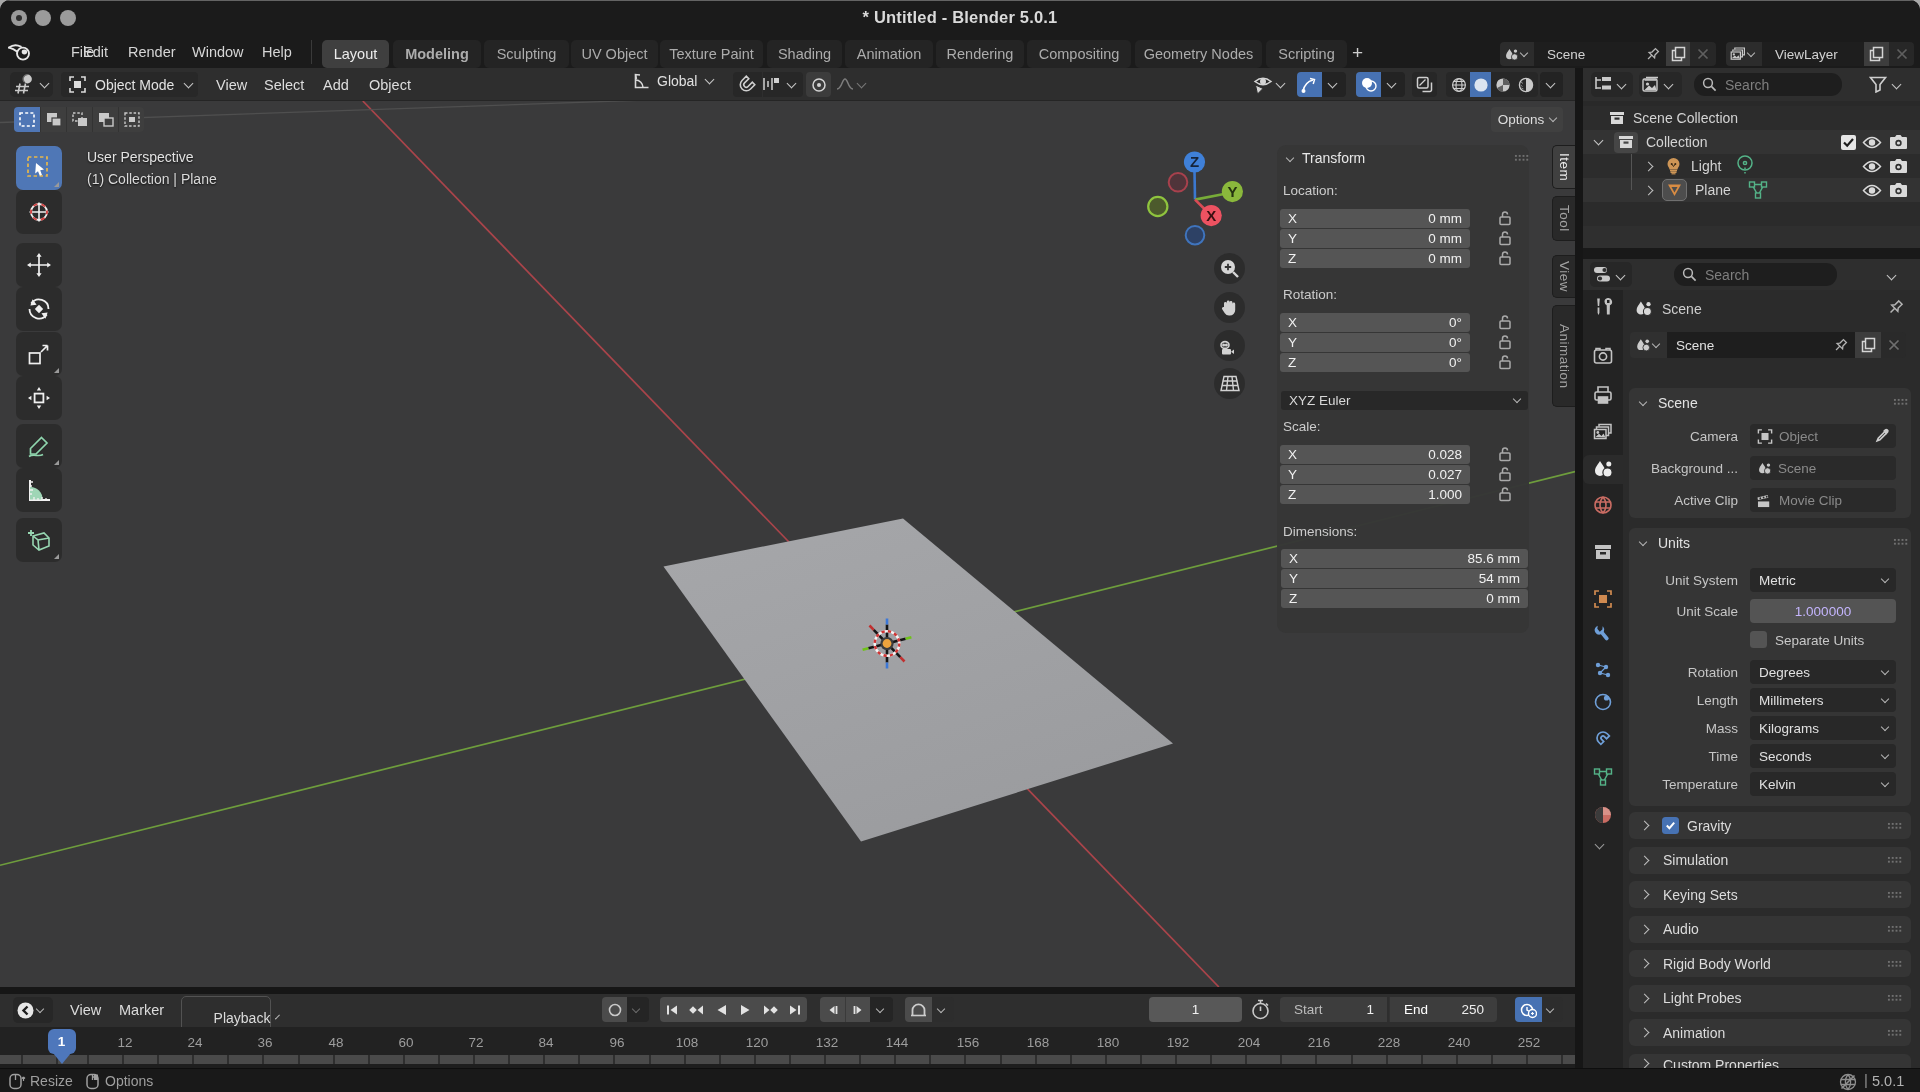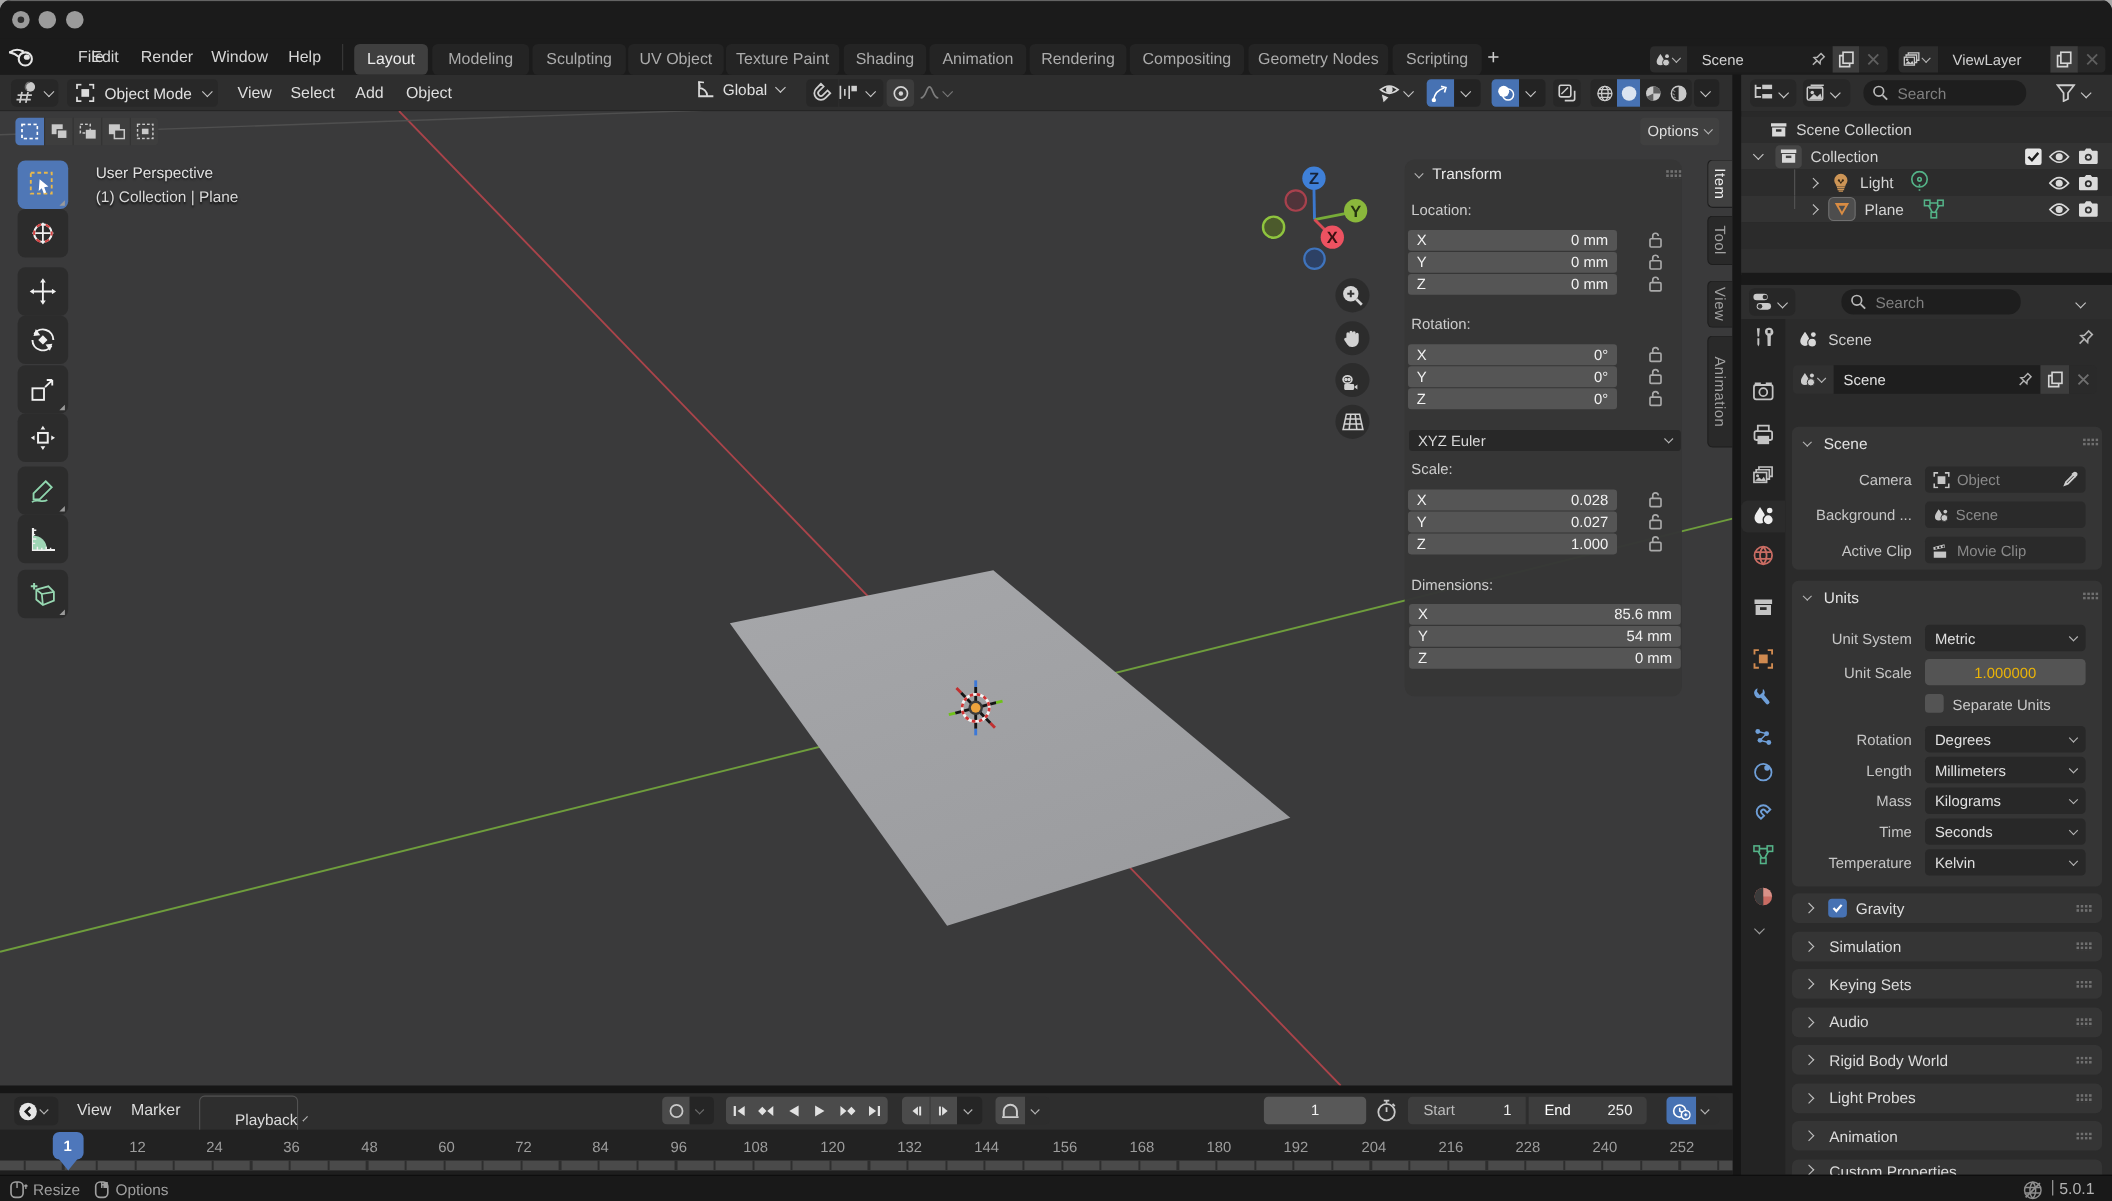--- a/index.html
+++ b/index.html
@@ -74,39 +74,40 @@
 <body>
 <div id="app">
 
 <div id="titlebar" class="abs">
   <div class="hl"></div>
   <div class="tl" style="left:10.5px;">
         <div style="position:absolute;left:5.1px;top:5.1px;width:6px;height:6px;border-radius:50%;background:#2e2e2e;"></div>
       </div>
   <div class="tl" style="left:34.9px;"></div>
   <div class="tl" style="left:60.1px;"></div>
+  <div id="title-text">* Untitled - Blender 5.0.1</div>
 </div>
 
 <div id="topbar" class="abs">
   <svg class="abs" style="left:8px;top:8px;" width="24" height="18" viewBox="0 0 24 18">
     <g fill="none" stroke="#e6e6e6" stroke-width="1.9" stroke-linecap="round">
       <circle cx="15" cy="10.6" r="6"></circle>
       <path d="M1,4.6 C4.5,1.9 9,1.6 12.8,3.6"></path>
       <path d="M1,4.6 C3.6,5.2 6.4,6.4 9,8.6"></path>
     </g>
     <ellipse cx="16.4" cy="9" rx="2.7" ry="2.4" fill="#e6e6e6"></ellipse>
   </svg>
   <div class="menu" style="left:42px;margin-left:29px;">File</div>
   <div class="menu" style="left:83px;">Edit</div>
   <div class="menu" style="left:128px;">Render</div>
   <div class="menu" style="left:192px;">Window</div>
   <div class="menu" style="left:262px;">Help</div>
   <div class="abs" style="left:311px;top:5px;width:1px;height:24px;background:#3a3a3a;"></div>
   <div class="tab active" style="left:322px;width:67px;">Layout</div>
-  <div class="tab" style="left:393px;width:88px;">Modeling</div>
+  <div class="tab" style="left:393px;width:88px;font-weight:bold;">Modeling</div>
   <div class="tab" style="left:484px;width:85px;">Sculpting</div>
   <div class="tab" style="left:571px;width:87px;">UV Object</div>
   <div class="tab" style="left:660px;width:103px;">Texture Paint</div>
   <div class="tab" style="left:767px;width:75px;">Shading</div>
   <div class="tab" style="left:845px;width:88px;">Animation</div>
   <div class="tab" style="left:936px;width:88px;">Rendering</div>
   <div class="tab" style="left:1027px;width:104px;">Compositing</div>
   <div class="tab" style="left:1135px;width:127px;">Geometry Nodes</div>
   <div class="tab" style="left:1266px;width:81px;">Scripting</div>
   <div class="abs" style="left:1352px;top:7px;font-size:19px;color:#cdcdcd;">+</div>
@@ -922,21 +923,21 @@
     </div>
   </div>
 
   <div class="ppanel" style="top:269px;height:278px;">
     <span class="chevs abs" style="left:11px;top:11px;"></span>
     <div class="phead" style="left:29px;top:7px;">Units</div>
     <div class="dots abs" style="left:264px;top:10px;"></div>
     <div class="plabel" style="left:0;top:45px;width:109px;">Unit System</div>
     <div class="pfield pmenu" style="left:121px;top:40px;padding-left:9px;">Metric<span style="flex:1"></span><span class="chevs" style="margin-right:8px;margin-top:-3px;"></span></div>
     <div class="plabel" style="left:0;top:76px;width:109px;">Unit Scale</div>
-    <div class="pfield" style="left:121px;top:71px;background:#545454;color:#eab308;justify-content:center;">1.000000</div>
+    <div class="pfield" style="left:121px;top:71px;background:#545454;color:#c4b5fd;justify-content:center;">1.000000</div>
     <div class="abs" style="left:121px;top:103px;width:17px;height:17px;background:#545454;border-radius:3.5px;"></div>
     <div class="abs" style="left:146px;top:105px;font-size:13.5px;color:#c9c9c9;">Separate Units</div>
     <div class="plabel" style="left:0;top:137px;width:109px;">Rotation</div>
     <div class="pfield pmenu" style="left:121px;top:132px;padding-left:9px;">Degrees<span style="flex:1"></span><span class="chevs" style="margin-right:8px;margin-top:-3px;"></span></div>
     <div class="plabel" style="left:0;top:165px;width:109px;">Length</div>
     <div class="pfield pmenu" style="left:121px;top:160px;padding-left:9px;">Millimeters<span style="flex:1"></span><span class="chevs" style="margin-right:8px;margin-top:-3px;"></span></div>
     <div class="plabel" style="left:0;top:193px;width:109px;">Mass</div>
     <div class="pfield pmenu" style="left:121px;top:188px;padding-left:9px;">Kilograms<span style="flex:1"></span><span class="chevs" style="margin-right:8px;margin-top:-3px;"></span></div>
     <div class="plabel" style="left:0;top:221px;width:109px;">Time</div>
     <div class="pfield pmenu" style="left:121px;top:216px;padding-left:9px;">Seconds<span style="flex:1"></span><span class="chevs" style="margin-right:8px;margin-top:-3px;"></span></div>

